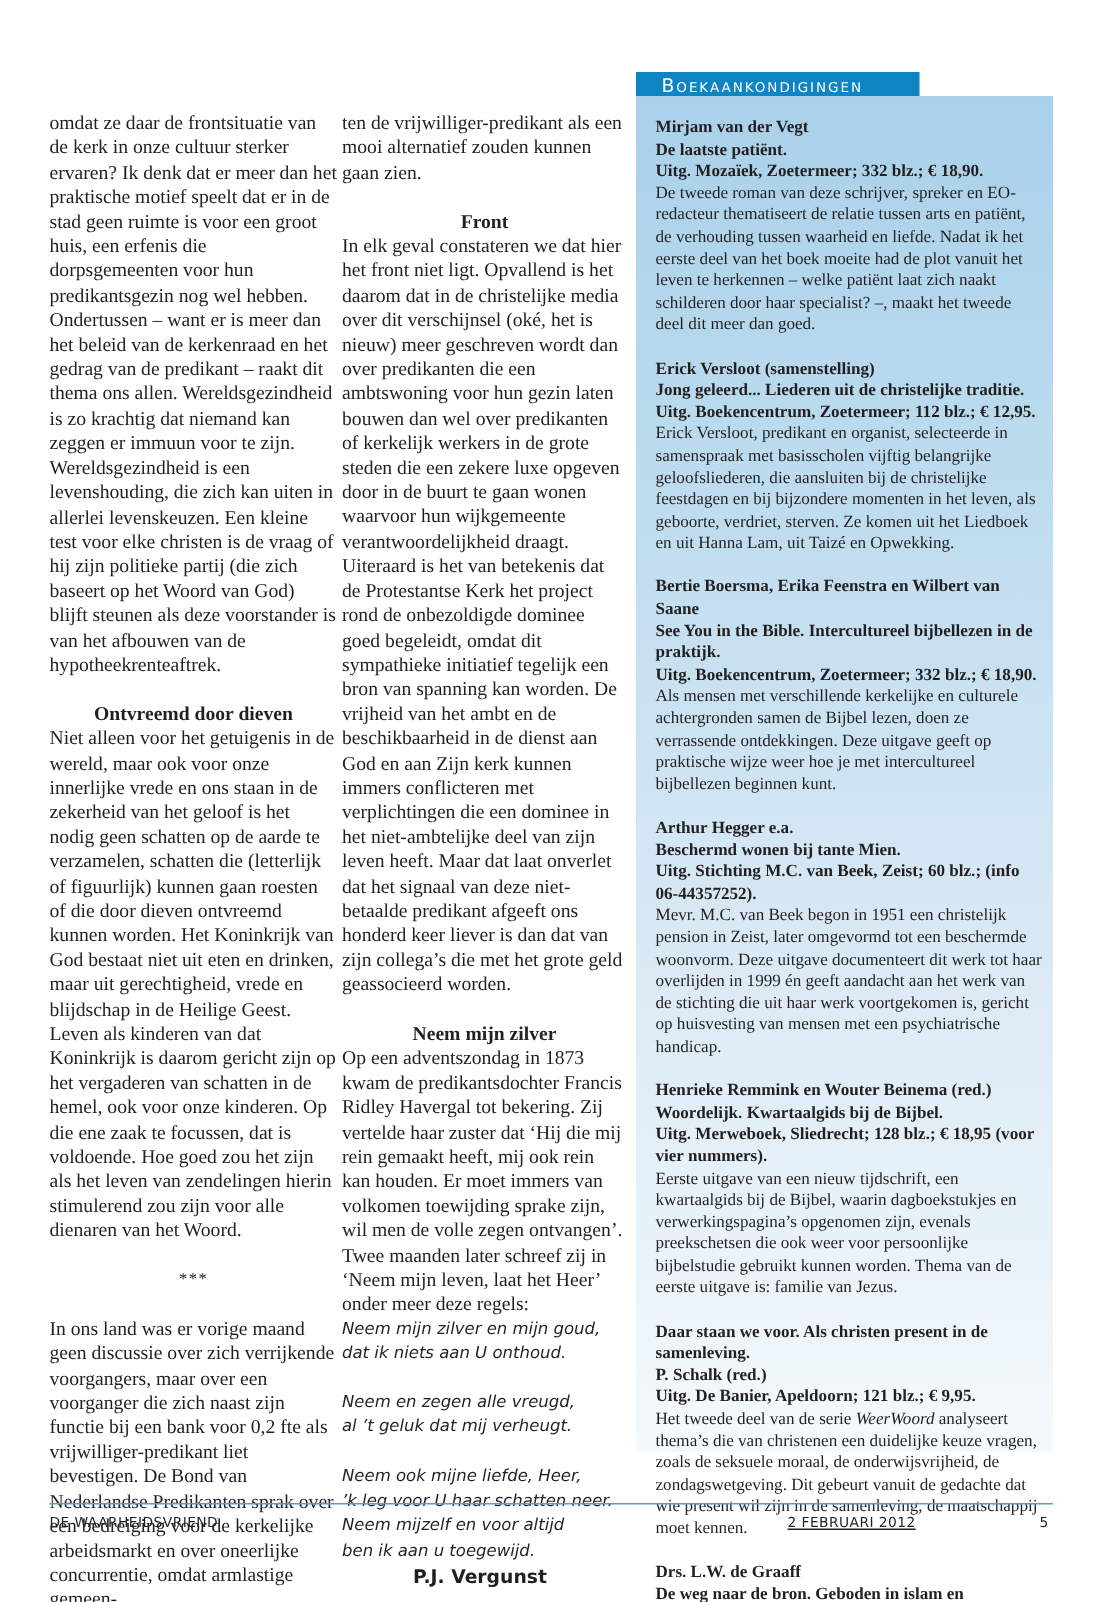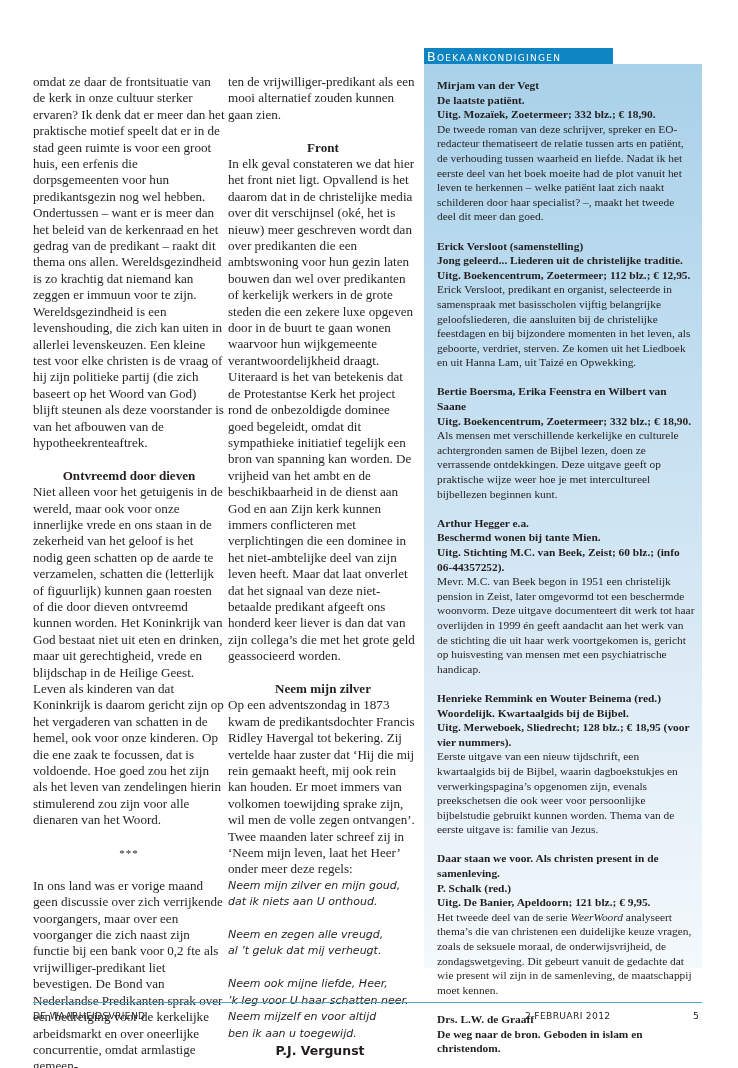--- a/index.html
+++ b/index.html
@@ -19,39 +19,39 @@
   .poem { font-style: italic; font-family: "DejaVu Sans", sans-serif; font-size: 11px; line-height: 16.4px; }
   .signature { text-align: center; font-family: "DejaVu Sans", sans-serif; font-weight: bold; font-size: 12.5px; margin-top: 1px; padding-right: 6px; }
 
   #panel {
     position: absolute; left: 424px; top: 64px; width: 278px; height: 904px;
     background: linear-gradient(to bottom, #a9d1e9 0%, #c2def0 35%, #dbeaf5 65%, #f4f9fc 100%);
   }
   #panel-tab {
     position: absolute; left: 424px; top: 48px; width: 189px; height: 16px;
     background: #0f84c2; color: #ffffff; font-family: "DejaVu Sans", sans-serif;
-    font-size: 12.5px; line-height: 17px; padding-left: 3px; box-sizing: border-box;
+    font-size: 12.5px; line-height: 17px; padding-left: 17px; box-sizing: border-box;
     letter-spacing: 1.3px; font-variant: small-caps;
   }
   #panel-body {
     position: absolute; left: 437px; top: 78px; width: 258px; font-size: 11.4px; line-height: 14.6px;
   }
   .book { margin-bottom: 14.6px; }
   .book .b { font-weight: bold; }
   .book .desc { font-weight: normal; }
 
   #footer-rule {
     position: absolute; left: 33px; top: 1002px; width: 669px; height: 1px; background: #4aa6c2;
   }
   .footer-text {
     position: absolute; top: 1010px; font-family: "DejaVu Sans", sans-serif; font-size: 9.2px;
     letter-spacing: 0.3px; color: #231f20;
   }
   #footer-left { left: 33px; }
-  #footer-date { left: 525px; }
+  #footer-date { left: 525px; text-decoration: underline; }
   #footer-page { left: 693px; }
 </style>
 </head>
 <body>
 
 <div id="col1" class="col">
   <p>omdat ze daar de frontsituatie van de kerk in onze cultuur sterker ervaren? Ik denk dat er meer dan het praktische motief speelt dat er in de stad geen ruimte is voor een groot huis, een erfenis die dorpsgemeenten voor hun predikantsgezin nog wel hebben.</p>
   <p>Ondertussen – want er is meer dan het beleid van de kerkenraad en het gedrag van de predikant – raakt dit thema ons allen. Wereldsgezindheid is zo krachtig dat niemand kan zeggen er immuun voor te zijn. Wereldsgezindheid is een levenshouding, die zich kan uiten in allerlei levenskeuzen. Een kleine test voor elke christen is de vraag of hij zijn politieke partij (die zich baseert op het Woord van God) blijft steunen als deze voorstander is van het afbouwen van de hypotheekrenteaftrek.</p>
   <div class="gap"></div>
   <h3>Ontvreemd door dieven</h3>
@@ -97,20 +97,21 @@
     <div class="desc">De tweede roman van deze schrijver, spreker en EO-redacteur thematiseert de relatie tussen arts en patiënt, de verhouding tussen waarheid en liefde. Nadat ik het eerste deel van het boek moeite had de plot vanuit het leven te herkennen – welke patiënt laat zich naakt schilderen door haar specialist? –, maakt het tweede deel dit meer dan goed.</div>
   </div>
   <div class="book">
     <div class="b">Erick Versloot (samenstelling)</div>
     <div class="b">Jong geleerd... Liederen uit de christelijke traditie.</div>
     <div class="b">Uitg. Boekencentrum, Zoetermeer; 112 blz.; € 12,95.</div>
     <div class="desc">Erick Versloot, predikant en organist, selecteerde in samenspraak met basisscholen vijftig belangrijke geloofsliederen, die aansluiten bij de christelijke feestdagen en bij bijzondere momenten in het leven, als geboorte, verdriet, sterven. Ze komen uit het Liedboek en uit Hanna Lam, uit Taizé en Opwekking.</div>
   </div>
   <div class="book">
     <div class="b">Bertie Boersma, Erika Feenstra en Wilbert van Saane</div>
+    <div class="b">See You in the Bible. Intercultureel bijbellezen in de praktijk.</div>
     <div class="b">Uitg. Boekencentrum, Zoetermeer; 332 blz.; € 18,90.</div>
     <div class="desc">Als mensen met verschillende kerkelijke en culturele achtergronden samen de Bijbel lezen, doen ze verrassende ontdekkingen. Deze uitgave geeft op praktische wijze weer hoe je met intercultureel bijbellezen beginnen kunt.</div>
   </div>
   <div class="book">
     <div class="b">Arthur Hegger e.a.</div>
     <div class="b">Beschermd wonen bij tante Mien.</div>
     <div class="b">Uitg. Stichting M.C. van Beek, Zeist; 60 blz.; (info 06-44357252).</div>
     <div class="desc">Mevr. M.C. van Beek begon in 1951 een christelijk pension in Zeist, later omgevormd tot een beschermde woonvorm. Deze uitgave documenteert dit werk tot haar overlijden in 1999 én geeft aandacht aan het werk van de stichting die uit haar werk voortgekomen is, gericht op huisvesting van mensen met een psychiatrische handicap.</div>
   </div>
   <div class="book">

